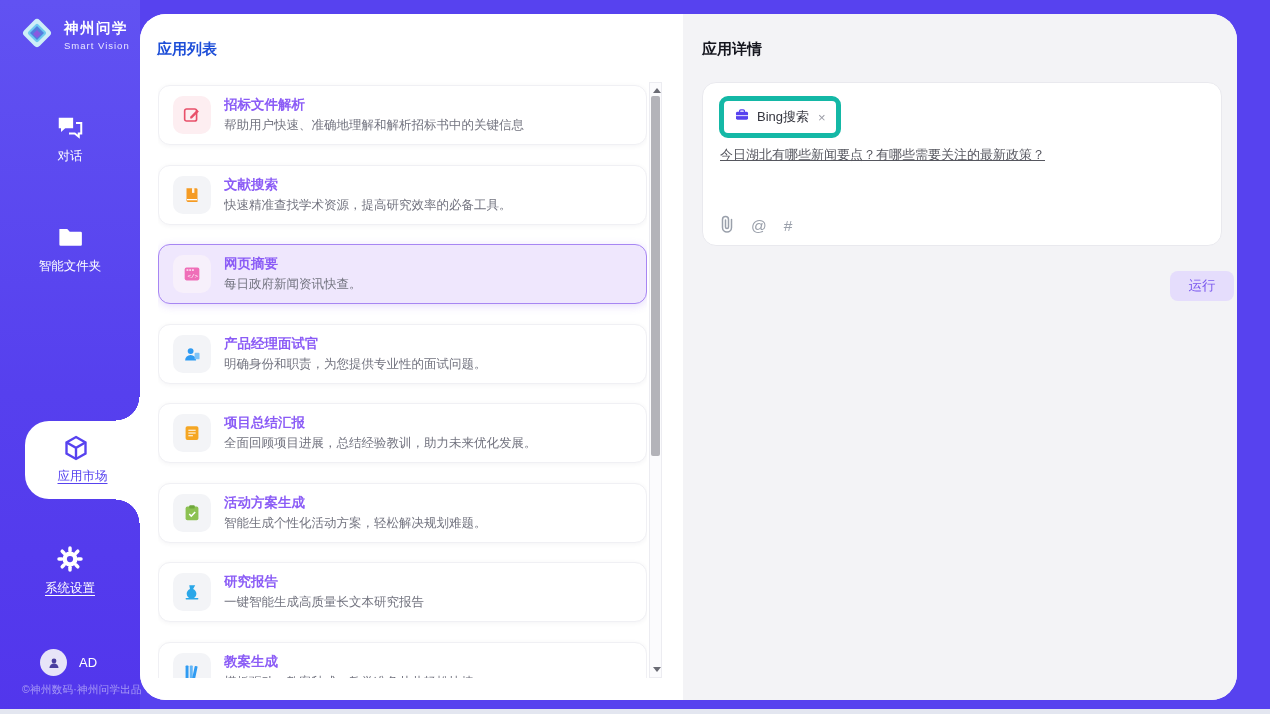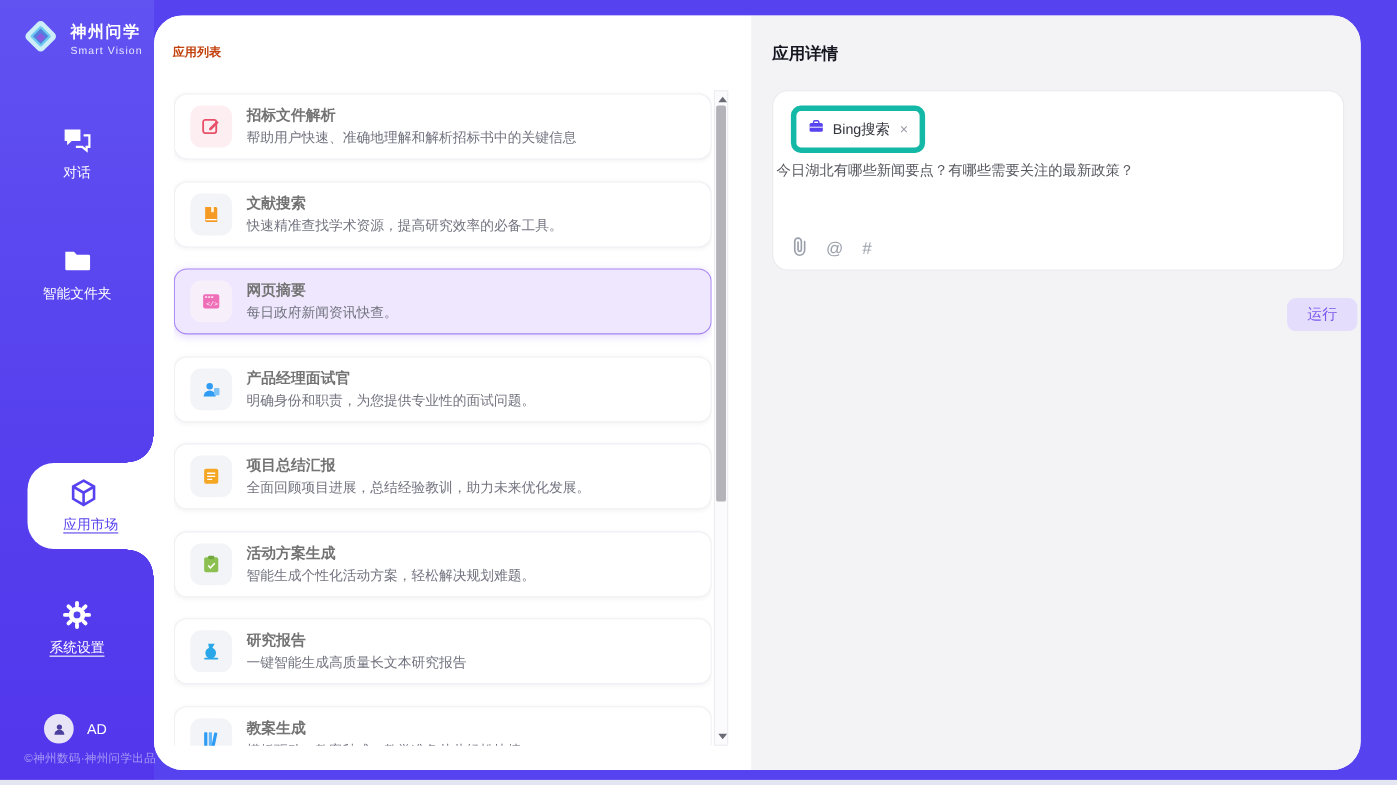--- a/index.html
+++ b/index.html
@@ -39,35 +39,35 @@
   .sidebar-footer { position:absolute; left:0; top:683px; width:140px; text-align:center;
             color:rgba(255,255,255,0.48); font-size:10.5px; letter-spacing:0.3px;margin-left:12px; }
 
   
   .content { position:absolute; left:140px; top:14px; width:1097px; height:686px;
              border-radius:26px; overflow:hidden; background:#fff; }
   .bottom-edge { position:absolute; left:0; bottom:0; width:1270px; height:5px; background:#e3e6f0; }
 
   
   .list-panel { position:absolute; left:0; top:0; width:543px; height:686px; background:#fff; }
-  .panel-title { position:absolute; left:17px; top:26px; font-size:11px; font-weight:bold; color:#c2410c; }
+  .panel-title { position:absolute; left:17px; top:26px; font-size:15px; font-weight:bold; color:#1d4ed8; }
 
   .cards-viewport { position:absolute; left:18px; top:68px; width:489px; height:596px;
                     overflow:hidden; padding-top:3px; }
   .app-card { height:60px; margin-bottom:19.5px; background:#fff; border:1px solid #f0f0f4;
               border-radius:12px; box-shadow:0 1px 5px rgba(25,25,60,0.05);
               display:flex; align-items:center; padding:0 14px; gap:13px; cursor:pointer; }
   .app-card.selected { background:#efe7fd; border:1px solid #a786f3;
               box-shadow:0 2px 8px rgba(135,90,240,0.22); }
   .icon-box { width:38px; height:38px; border-radius:10px; background:#f3f4f7; flex:0 0 38px;
               display:flex; align-items:center; justify-content:center; }
   .app-card.selected .icon-box { background:#f7f0fb; }
   .icon-box.pinkbg { background:#fdeef1; }
   .card-text { display:flex; flex-direction:column; gap:3px; overflow:hidden; }
-  .card-title { font-size:13.5px; font-weight:bold; color:#737373; white-space:nowrap; }
+  .card-title { font-size:13.5px; font-weight:bold; color:#8b5cf6; white-space:nowrap; }
   .card-desc { font-size:12.5px; color:#72737f; white-space:nowrap; }
 
   
   .scrollbar { position:absolute; left:509px; top:68px; width:13px; height:596px;
                background:#fbfbfd; border:1px solid #ececf1; }
   .scroll-arrow-up, .scroll-arrow-down { position:absolute; left:2.5px; width:0; height:0;
                border-left:4px solid transparent; border-right:4px solid transparent; }
   .scroll-arrow-up { top:5px; border-bottom:5px solid #6a6b74; }
   .scroll-arrow-down { bottom:5px; border-top:5px solid #6a6b74; }
   .scroll-thumb { position:absolute; left:1px; top:13px; width:9px; height:360px;
@@ -75,21 +75,21 @@
 
   
   .detail-panel { position:absolute; left:543px; top:0; width:554px; height:686px; background:#f3f3f6; }
   .detail-title { position:absolute; left:19px; top:26px; font-size:15px; font-weight:bold; color:#15161f; }
   .detail-card { position:absolute; left:19px; top:68px; width:520px; height:164px;
                  background:#fff; border:1px solid #e9e9ee; border-radius:14px; }
   .tool-tag { position:absolute; left:16px; top:13px; display:inline-flex; align-items:center; gap:7px;
               padding:6px 10px; border:5px solid #14b8a6; border-radius:9px; background:#fff; cursor:pointer; }
   .tool-tag .tag-label { font-size:13px; color:#34353e; }
   .tool-tag .tag-close { font-size:13px; color:#9b9ca6; margin-left:2px; cursor:pointer; }
-  .prompt-text { position:absolute; left:3px; top:62px; width:480px; font-size:13px; color:#56575f; line-height:1.5; }
+  .prompt-text { position:absolute; left:17px; top:62px; width:480px; font-size:13px; color:#56575f; line-height:1.5;text-decoration:underline; }
   .attach-row { position:absolute; left:17px; top:132px; display:flex; align-items:center; gap:17px; }
   .attach-glyph { font-size:15.5px; color:#9aa0ab; cursor:pointer; line-height:1; }
   .run-btn { position:absolute; left:487px; top:257px; width:64px; height:30px;
              background:#e5ddfc; color:#7a58ee; border:none; border-radius:8px;
              font-size:13.5px; font-family:inherit; cursor:pointer; }
 </style>
 </head>
 <body>
 
 <aside class="sidebar">

